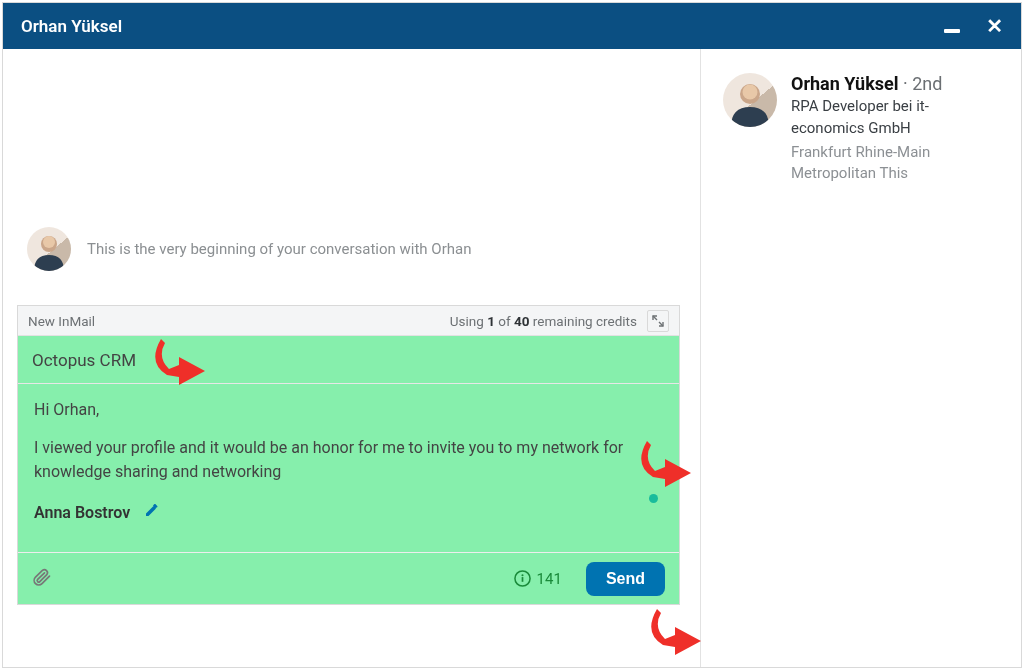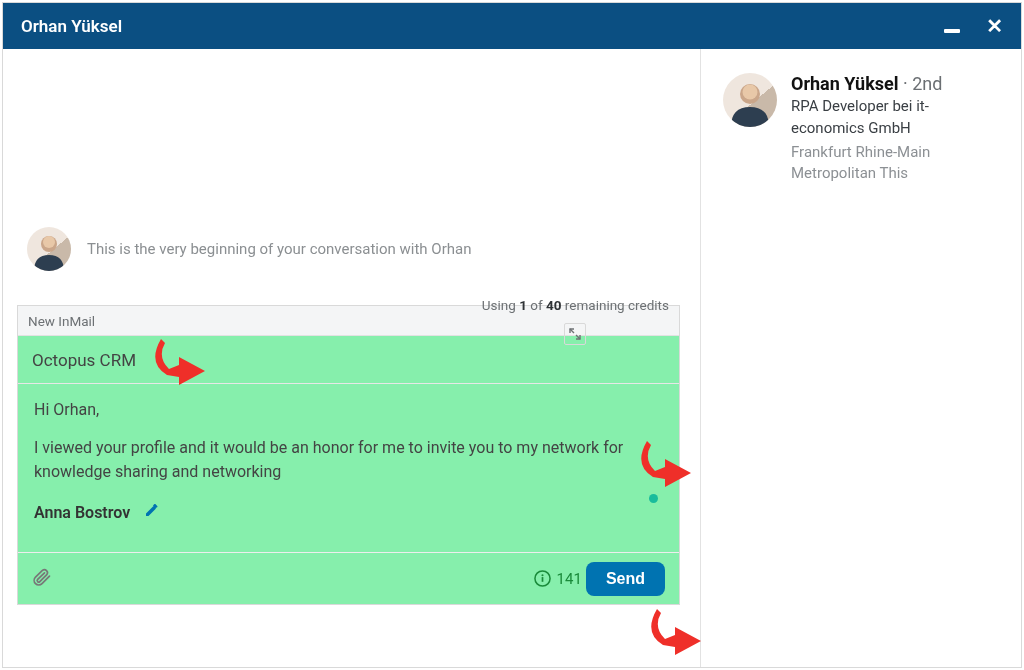--- a/index.html
+++ b/index.html
@@ -20,32 +20,32 @@
   .right .nameline .nm { font-weight: 700; }
   .right .nameline .deg { color: #6b6f73; font-weight:400; }
   .right .title2 { font-size: 15px; color: #3a3f44; margin-top: 2px; line-height: 1.45; }
   .right .loc { font-size: 15px; color: #8c9094; margin-top: 2px; line-height: 1.45; }
   .convo-start { position: absolute; left: 24px; top: 178px; display: flex; align-items: center; gap: 16px; }
   .avatar-sm { width: 44px; height: 44px; border-radius: 50%; background: linear-gradient(140deg,#efe6de 0 55%, #c9b9a9 55% 100%); display:flex; align-items:center; justify-content:center; overflow:hidden; flex-shrink:0;}
   .convo-start .text { color: #8b8f92; font-size: 15px; }
   .compose-wrap { position: absolute; left: 14px; right: 20px; top: 256px; border: 1px solid #d9d9d9; background: #86efac; }
   .compose-head { height: 30px; background: #f4f5f6; border-bottom: 1px solid #e2e2e2; display: flex; align-items: center; padding: 0 10px; font-size: 13.5px; color: #6d7174; }
   .compose-head .left-h { }
-  .compose-head .right-h { margin-left: auto; display:flex; align-items:center; gap:10px;flex-direction:column;}
+  .compose-head .right-h { margin-left: auto; display:flex; align-items:center; gap:10px;}
   .compose-head .right-h b { color:#2f3336; }
   .expand-icon { width: 22px; height: 22px; border:1px solid #d9d9d9; display:flex; align-items:center; justify-content:center; border-radius:2px; color:#6d7174;}
   .subject-row { height: 48px; display:flex; align-items:center; padding:0 14px; border-bottom:1px solid #e7e7e7; }
   .subject { font-size: 17px; color: #444; flex:1; }
   .body-area { padding: 14px 16px 8px 16px; font-size: 16px; color: #444; line-height: 1.5; }
   .signature-row { display:flex; align-items:center; gap:14px; padding: 10px 16px 6px 16px; font-size:16px; }
   .signature-row .sig { font-weight:600; color:#333; }
   .pencil { color:#0073b1; }
   .compose-foot { height: 52px; border-top: 1px solid #eee; display:flex; align-items:center; padding: 0 14px 0 14px; margin-top: 24px;}
   .attach { color:#777; }
-  .foot-right { margin-left:auto; display:flex; align-items:center; gap:4px; }
+  .foot-right { margin-left:auto; display:flex; align-items:center; gap:24px; }
   .info-badge { color:#1a8a3a; display:flex; align-items:center; gap:6px; font-size:15px; }
   .send-btn { background:#0073b1; color:#fff; border:none; font-weight:600; font-size:16px; padding: 8px 20px; border-radius:8px; cursor:pointer;}
   .green-dot { position:absolute; width:9px; height:9px; border-radius:50%; background:#1abc9c; right:42px; top:445px;}
   
   .arrow { position:absolute; pointer-events:none; }
 </style>
 </head>
 <body>
 
 <div class="window">

